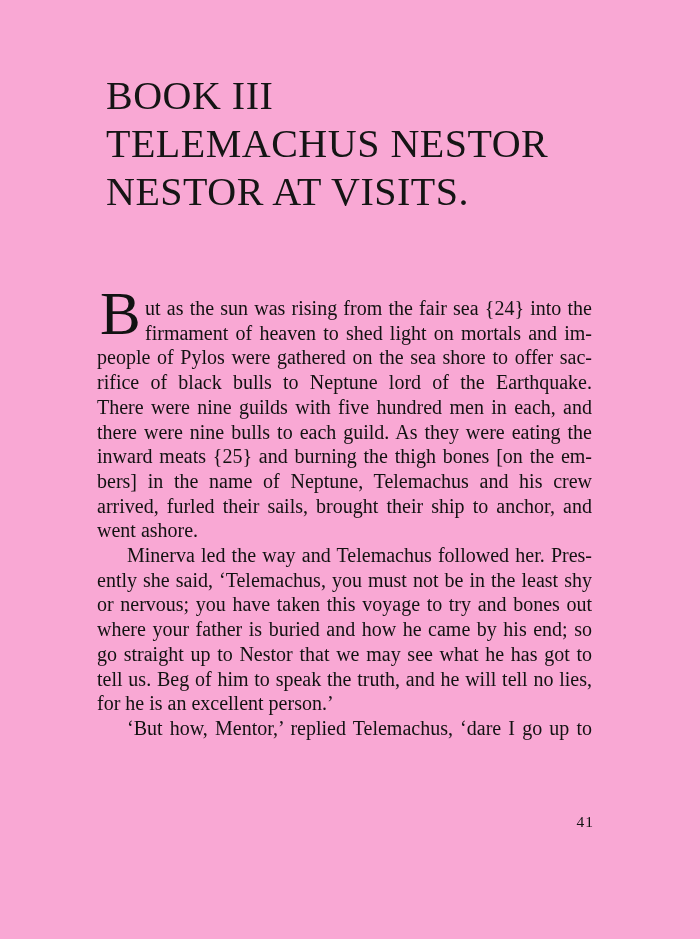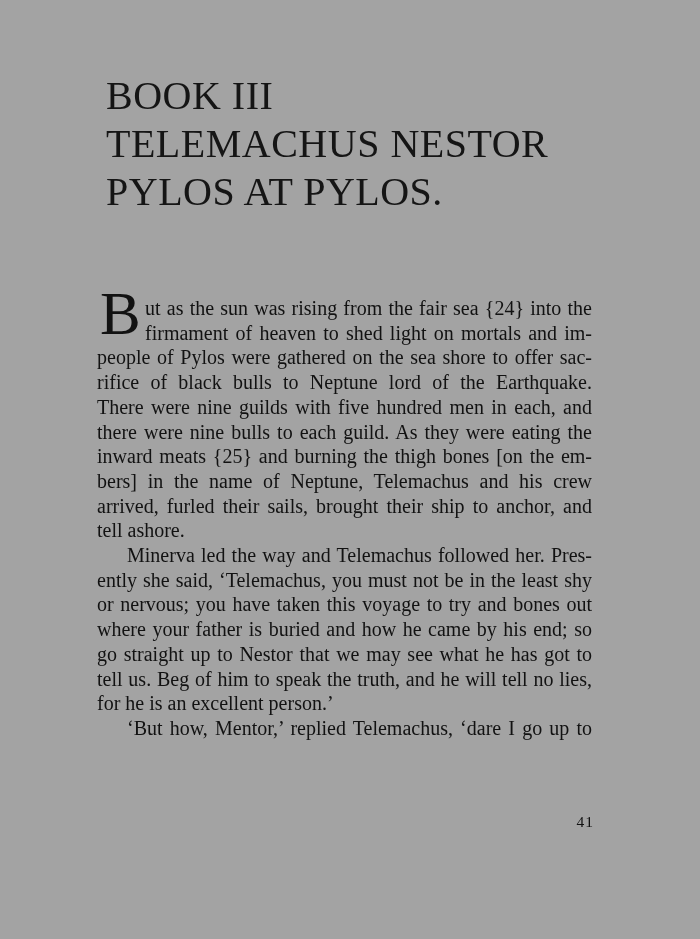--- a/index.html
+++ b/index.html
@@ -4,21 +4,21 @@
 <style>
   html, body {
     margin: 0;
     padding: 0;
     background: #ffffff;
   }
   .book-page {
     position: relative;
     width: 700px;
     height: 939px;
-    background: #a3a3a3;
+    background: #f9a8d4;
     color: #121212;
     font-family: "Liberation Serif", "DejaVu Serif", serif;
     overflow: hidden;
   }
   .chapter-title {
     position: absolute;
     left: 106px;
     top: 72px;
     font-size: 40px;
     line-height: 48px;
@@ -74,36 +74,36 @@
   }
 </style>
 </head>
 <body>
 
 <div class="book-page">
 
   <div class="chapter-title">
     <div>BOOK III</div>
     <div>TELEMACHUS NESTOR</div>
-    <div>PYLOS AT PYLOS.</div>
+    <div>NESTOR AT VISITS.</div>
   </div>
 
   <div class="body-text">
       <div class="para">
         <span class="dropcap">B</span>
         <div class="line inset">ut as the sun was rising from the fair sea {24} into the</div>
         <div class="line inset">firmament of heaven to shed light on mortals and im-</div>
         <div class="line">people of Pylos were gathered on the sea shore to offer sac-</div>
         <div class="line">rifice of black bulls to Neptune lord of the Earthquake.</div>
         <div class="line">There were nine guilds with five hundred men in each, and</div>
         <div class="line">there were nine bulls to each guild. As they were eating the</div>
         <div class="line">inward meats {25} and burning the thigh bones [on the em-</div>
         <div class="line">bers] in the name of Neptune, Telemachus and his crew</div>
         <div class="line">arrived, furled their sails, brought their ship to anchor, and</div>
-        <div class="line last">tell ashore.</div>
+        <div class="line last">went ashore.</div>
       </div>
       <div class="para">
         <div class="line indent">Minerva led the way and Telemachus followed her. Pres-</div>
         <div class="line">ently she said, ‘Telemachus, you must not be in the least shy</div>
         <div class="line">or nervous; you have taken this voyage to try and bones out</div>
         <div class="line">where your father is buried and how he came by his end; so</div>
         <div class="line">go straight up to Nestor that we may see what he has got to</div>
         <div class="line">tell us. Beg of him to speak the truth, and he will tell no lies,</div>
         <div class="line last">for he is an excellent person.’</div>
       </div>

